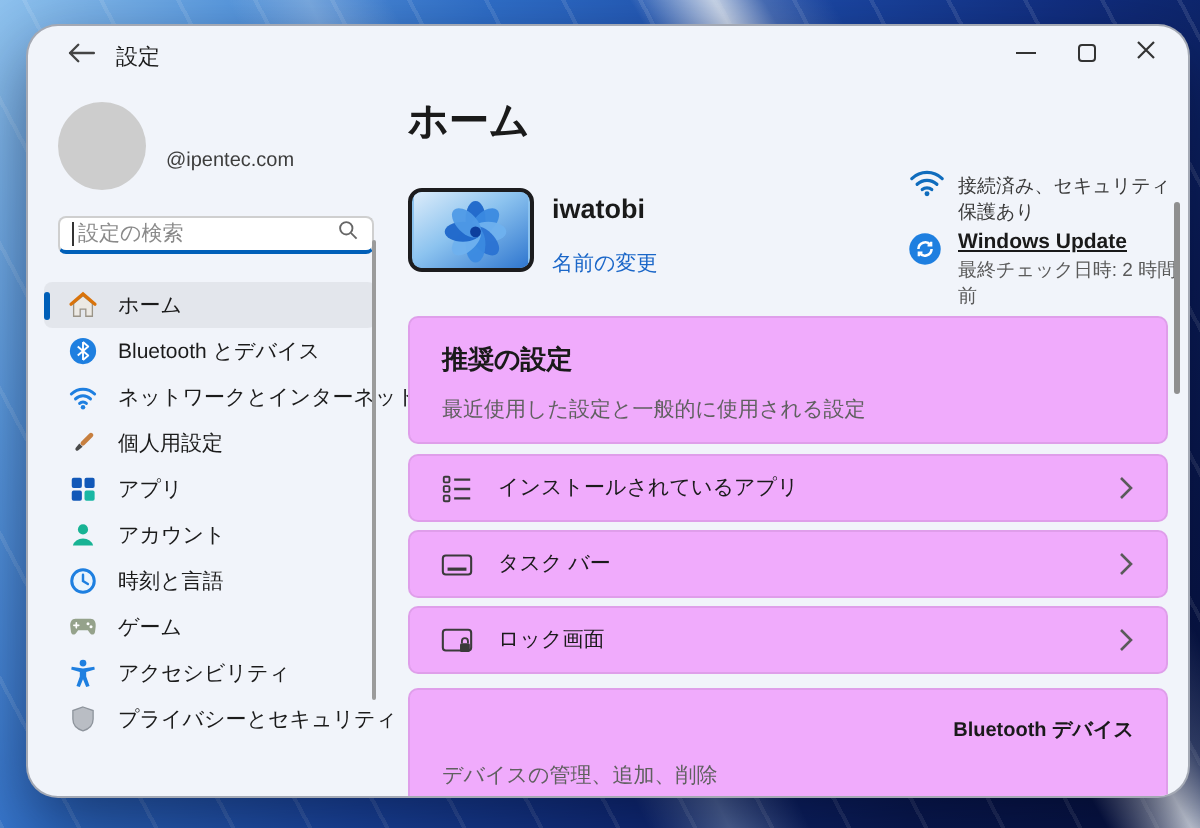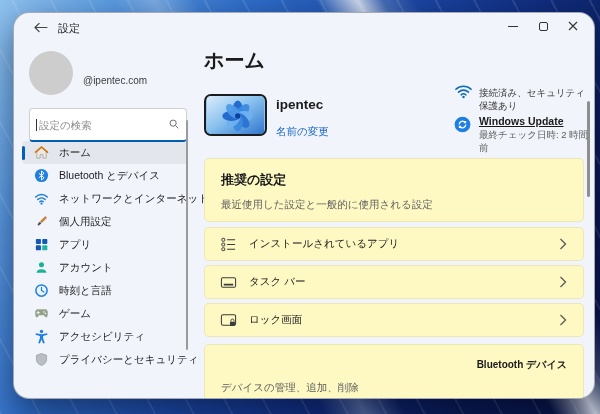--- a/index.html
+++ b/index.html
@@ -25,21 +25,21 @@
   .win-title { position:absolute; left:44px; top:8px; font-size:11px; color:#1b1b1b; }
   .caption-btns { position:absolute; right:6px; top:0; height:26px; display:flex; }
   .cap-btn { width:30px; height:26px; display:flex; align-items:center; justify-content:center; }
   .glyph-min { width:10px; height:1px; background:#333; display:block; }
   .glyph-max { width:9px; height:9px; border:1px solid #333; border-radius:2px; display:block; }
   
   .sidebar { position:absolute; left:0; top:12px; width:182px; bottom:0; }
   .avatar { position:absolute; left:15px; top:26px; width:44px; height:44px; border-radius:50%; background:#cdcdcd; }
   .email { position:absolute; left:69px; top:50px; font-size:10px; color:#3d3d3d; }
   .searchbox {
-    position:absolute; left:15px; top:83px; width:158px; height:34px;
+    position:absolute; left:15px; top:83px; width:158px; height:19px;
     background:#ffffff; border:1px solid #cfcfcf; border-bottom:2px solid #005FB8;
     border-radius:4px; display:flex; align-items:center; padding:0 6px 0 6px;
   }
   .searchbox input {
     border:none; outline:none; flex:1; font-size:10.5px; color:#1b1b1b;
     font-family:"Liberation Sans","DejaVu Sans",sans-serif; background:transparent; min-width:0;
   }
   .searchbox input::placeholder { color:#8a8a8a; }
   .caret { width:1px; height:12px; background:#333; margin-right:2px; }
   .nav { position:absolute; left:0; top:116px; right:0; }
@@ -63,21 +63,21 @@
   }
   .device-thumb svg { display:block; }
   .device-name { position:absolute; left:80px; top:84px; font-size:13.5px; font-weight:bold; color:#1a1a1a; }
   .rename-link { position:absolute; left:80px; top:112px; font-size:10.5px; color:#1A66C8; }
   .stat-wifi-ic { position:absolute; left:258px; top:70px; width:19px; height:16px; }
   .stat-wifi-tx { position:absolute; left:283px; top:74px; font-size:9.5px; color:#3a3a3a; }
   .stat-wu-ic { position:absolute; left:258px; top:103px; width:17px; height:17px; }
   .stat-wu-title { position:absolute; left:283px; top:102px; font-size:10.5px; font-weight:bold; color:#1a1a1a;text-decoration:underline; }
   .stat-wu-detail { position:absolute; left:283px; top:116px; font-size:9.5px; color:#5a5a5a; }
   .card {
-    position:absolute; left:8px; width:380px; background:#fef9c3;
+    position:absolute; left:8px; width:380px; background:#f0abfc;
     border:1px solid rgba(0,0,0,0.07); border-radius:5px;
   }
   .card-head { top:145px; height:64px; padding:12px 16px 0 16px; }
   .card-title { font-size:13px; font-weight:bold; color:#1a1a1a; }
   .card-sub { font-size:10.5px; color:#606060; margin-top:9px; }
   .row { height:34px; display:flex; align-items:center; padding:0 16px 0 15px; gap:12px; }
   .row-1 { top:214px; } .row-2 { top:252px; } .row-3 { top:290px; }
   .row-icon { width:17px; height:17px; flex:0 0 17px; display:flex; }
   .row-label { font-size:10.5px; color:#1b1b1b; flex:1; }
   .chev { width:8px; height:12px; display:flex; }
@@ -252,21 +252,21 @@
           <ellipse transform="rotate(90) translate(0,-7)" rx="5.5" ry="10" fill="#6fb1ee" opacity="0.95"></ellipse>
           <ellipse transform="rotate(135) translate(0,-7)" rx="5.5" ry="10" fill="#2a72d2" opacity="0.95"></ellipse>
           <ellipse transform="rotate(180) translate(0,-7)" rx="5.5" ry="10" fill="#3b8ae0" opacity="0.95"></ellipse>
           <ellipse transform="rotate(225) translate(0,-7)" rx="5.5" ry="10" fill="#6fb1ee" opacity="0.95"></ellipse>
           <ellipse transform="rotate(270) translate(0,-7)" rx="5.5" ry="10" fill="#1d66c9" opacity="0.95"></ellipse>
           <ellipse transform="rotate(315) translate(0,-7)" rx="5.5" ry="10" fill="#4f9ae6" opacity="0.95"></ellipse>
           <circle r="3" fill="#0d3f9e"></circle>
         </g>
       </svg>
     </div>
-    <div class="device-name">ipentec</div>
+    <div class="device-name">iwatobi</div>
     <a class="rename-link">名前の変更</a>
 
     <span class="stat-wifi-ic">
       <svg width="19" height="16" viewBox="0 0 20 16">
           <path d="M2 6.2 C6.5 1.9 13.5 1.9 18 6.2" stroke="#0F6CBD" stroke-width="1.7" fill="none" stroke-linecap="round"></path>
           <path d="M4.8 9.2 C7.8 6.4 12.2 6.4 15.2 9.2" stroke="#0F6CBD" stroke-width="1.7" fill="none" stroke-linecap="round"></path>
           <path d="M7.5 12 C8.9 10.8 11.1 10.8 12.5 12" stroke="#0F6CBD" stroke-width="1.7" fill="none" stroke-linecap="round"></path>
           <circle cx="10" cy="14.2" r="1.3" fill="#0F6CBD"></circle>
         </svg>
     </span>

